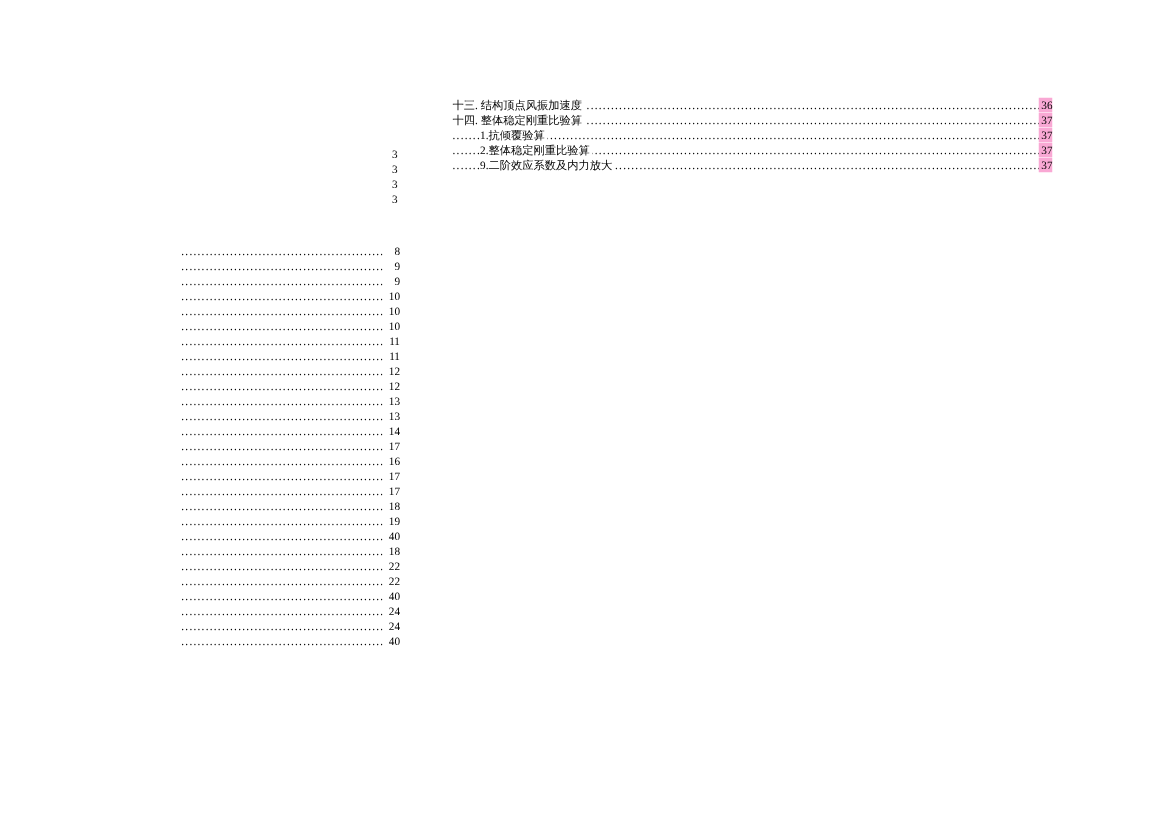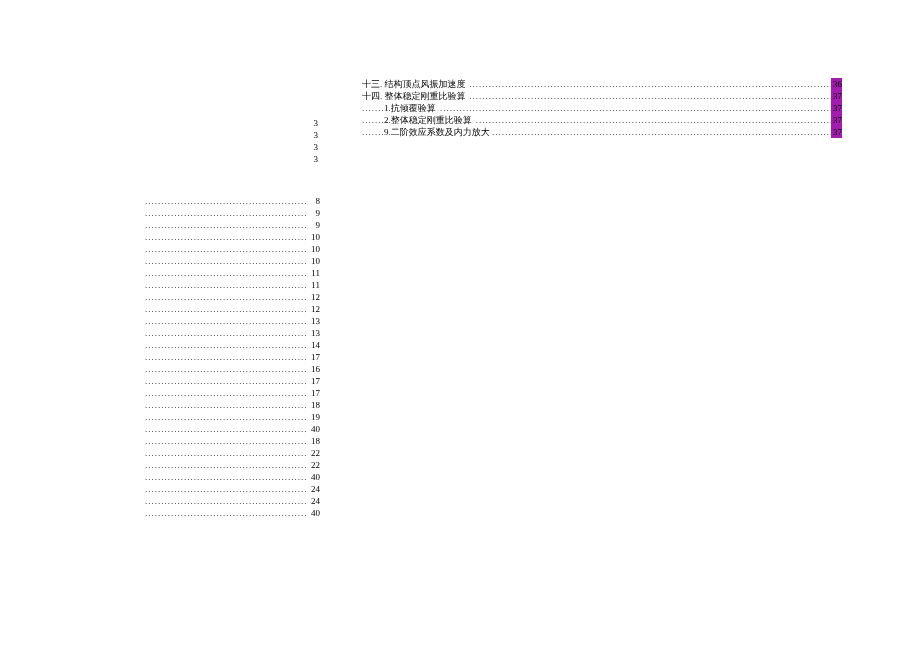--- a/index.html
+++ b/index.html
@@ -66,21 +66,21 @@
       position: absolute;
       left: 0; right: 0;
       white-space: nowrap;
       overflow: hidden;
       letter-spacing: 1px;
       z-index: 1;
     }
     .toc-row .pg {
       position: absolute;
       right: 0;
-      background: #a21caf;
+      background: #f9a8d4;
       padding-left: 2px;
       z-index: 2;
     }
     .toc-row.sub .label { left: 22px; }
   </style>
 </head>
 <body>
 
 <div class="left-col">
   <div>

